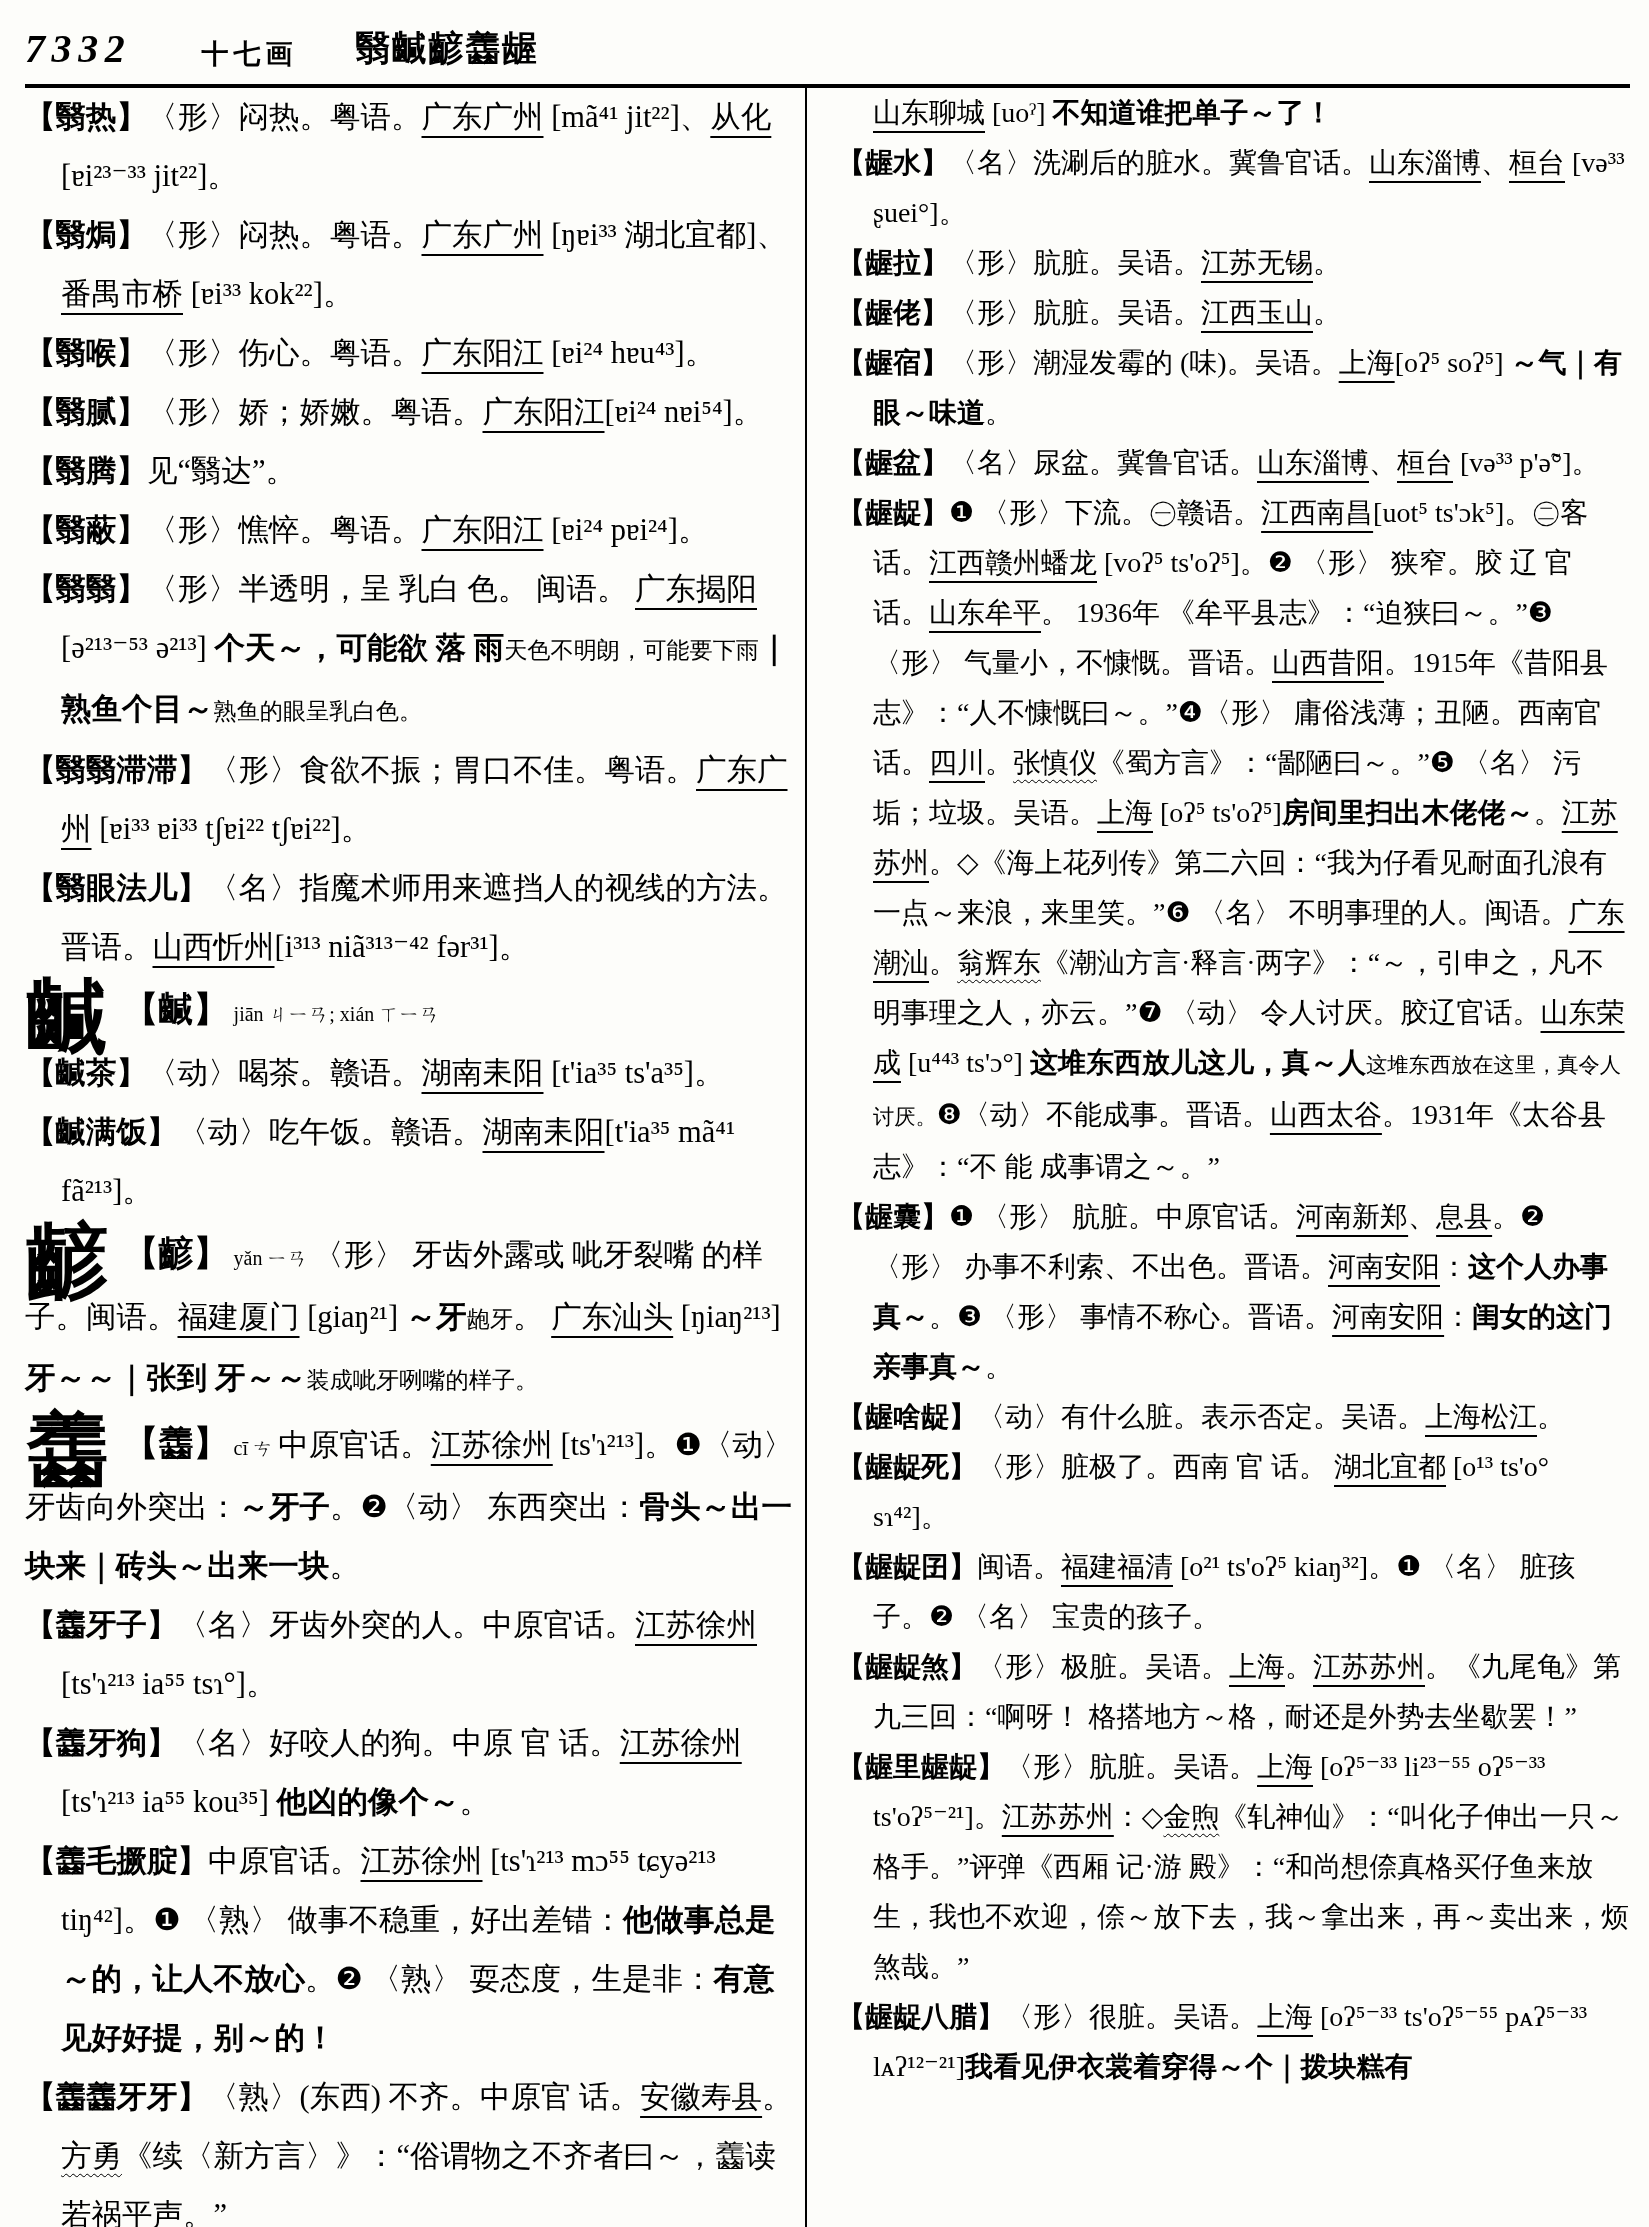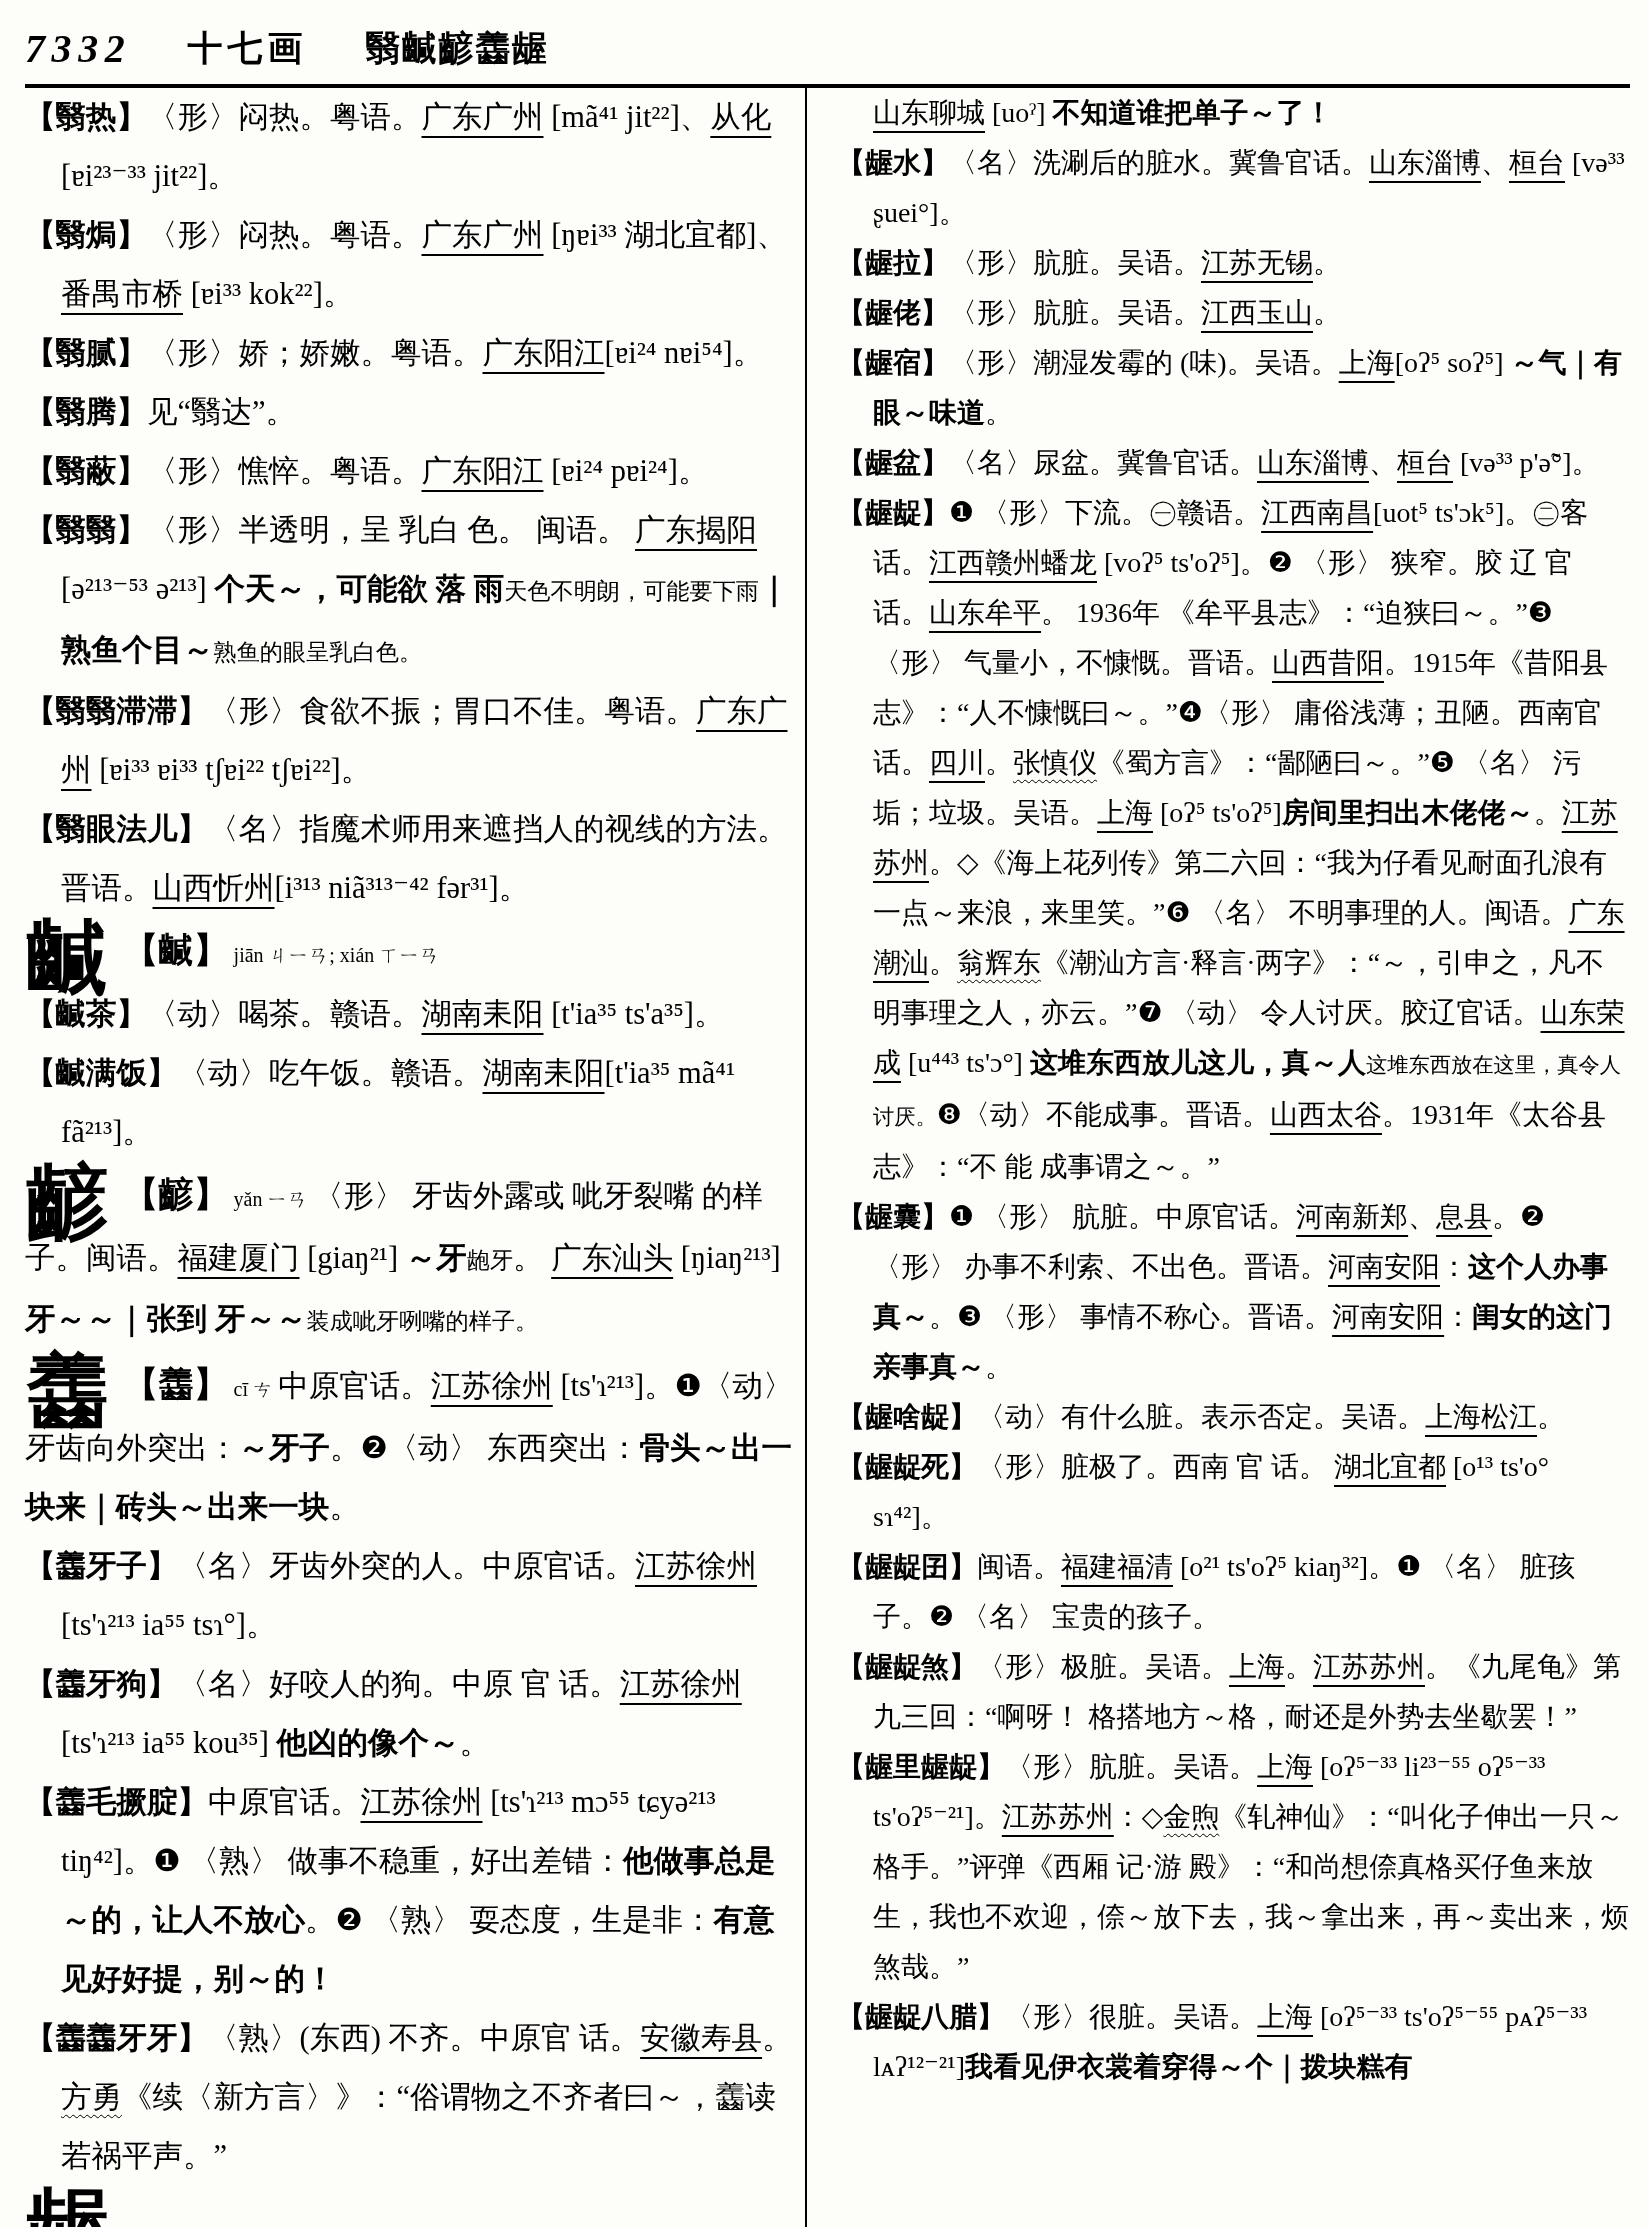--- a/index.html
+++ b/index.html
@@ -4,21 +4,21 @@
 <style>
   html,body{margin:0;padding:0;}
   body{
     width:1650px;height:2227px;overflow:hidden;
     background:#fdfdfa;color:#000;
     font-family:"Liberation Serif","DejaVu Serif","DejaVu Sans",serif;
   }
   .page{padding:13.2px 20px 0 25px;position:relative;}
   .hdr{display:flex;align-items:flex-end;height:59px;}
   .pagenum{font-size:40px;font-style:italic;font-weight:bold;letter-spacing:6.6px;margin-top:11px;}
-  .stroke{margin-left:56px;font-size:35px;font-weight:bold;letter-spacing:5px;}
+  .stroke{margin-left:70px;font-size:27px;font-weight:bold;letter-spacing:5px;}
   .chars{margin-left:58px;font-size:35px;font-weight:bold;letter-spacing:1.6px;}
   .rule{height:4.1px;background:#000;margin-top:11.5px;}
   .cols{display:flex;align-items:stretch;}
   .colL{width:780px;padding-right:11.5px;box-sizing:border-box;}
   .colR{flex:1;border-left:2.5px solid #000;padding-left:30px;min-height:2112px;box-sizing:border-box;}
   p.entry{margin:0;padding-left:36px;text-indent:-36px;}
   .colL p.entry{font-size:30.5px;line-height:59px;}
   .colR p.entry{font-size:28px;line-height:50px;}
   p.entry.cont{text-indent:0;}
   p.entry.big{padding-left:0;text-indent:0;margin-top:3.3px;}
@@ -38,20 +38,21 @@
   <div class="hdr">
     <span class="pagenum">7332</span>
     <span class="stroke">十七画</span>
     <span class="chars">翳䶢齴齹龌</span>
   </div>
   <div class="rule"></div>
   <div class="cols">
     <div class="colL" id="colL">
         <p class="entry"><span class="hw">【翳热】</span><span>〈形〉闷热。粤语。</span><span class="u">广东广州</span><span> [mã⁴¹ jit²²]、</span><span class="u">从化</span><span> [ɐi²³⁻³³ jit²²]。</span></p>
         <p class="entry"><span class="hw">【翳焗】</span><span>〈形〉闷热。粤语。</span><span class="u">广东广州</span><span> [ŋɐi³³ 湖北宜都]、</span><span class="u">番禺市桥</span><span> [ɐi³³ kok²²]。</span></p>
+        <p class="entry"><span class="hw">【翳喉】</span><span>〈形〉伤心。粤语。</span><span class="u">广东阳江</span><span> [ɐi²⁴ hɐu⁴³]。</span></p>
         <p class="entry"><span class="hw">【翳腻】</span><span>〈形〉娇；娇嫩。粤语。</span><span class="u">广东阳江</span><span>[ɐi²⁴ nɐi⁵⁴]。</span></p>
         <p class="entry"><span class="hw">【翳腾】</span><span>见“翳达”。</span></p>
         <p class="entry"><span class="hw">【翳蔽】</span><span>〈形〉憔悴。粤语。</span><span class="u">广东阳江</span><span> [ɐi²⁴ pɐi²⁴]。</span></p>
         <p class="entry"><span class="hw">【翳翳】</span><span>〈形〉半透明，呈 乳白 色。 闽语。 </span><span class="u">广东揭阳</span><span> [ə²¹³⁻⁵³ ə²¹³] </span><span class="b">个天～，可能欲 落 雨</span><span class="sm">天色不明朗，可能要下雨</span><span class="b">｜</span><span class="b">熟鱼个目～</span><span class="sm">熟鱼的眼呈乳白色。</span></p>
         <p class="entry"><span class="hw">【翳翳滞滞】</span><span>〈形〉食欲不振；胃口不佳。粤语。</span><span class="u">广东广州</span><span> [ɐi³³ ɐi³³ tʃɐi²² tʃɐi²²]。</span></p>
         <p class="entry"><span class="hw">【翳眼法儿】</span><span>〈名〉指魔术师用来遮挡人的视线的方法。晋语。</span><span class="u">山西忻州</span><span>[i³¹³ niã³¹³⁻⁴² fər³¹]。</span></p>
         <p class="entry big"><span class="bigchar">䶢</span><span class="br">【䶢】</span><span class="pron"> jiān ㄐㄧㄢ;  xián ㄒㄧㄢ </span></p>
         <p class="entry"><span class="hw">【䶢茶】</span><span>〈动〉喝茶。赣语。</span><span class="u">湖南耒阳</span><span> [t'ia³⁵ ts'a³⁵]。</span></p>
         <p class="entry"><span class="hw">【䶢满饭】</span><span>〈动〉吃午饭。赣语。</span><span class="u">湖南耒阳</span><span>[t'ia³⁵ mã⁴¹ fã²¹³]。</span></p>
         <p class="entry big"><span class="bigchar">齴</span><span class="br">【齴】</span><span class="pron"> yǎn ㄧㄢ </span><span>〈形〉 牙齿外露或 呲牙裂嘴 的样子。闽语。</span><span class="u">福建厦门</span><span> [giaŋ²¹] </span><span class="b">～牙</span><span class="sm">龅牙</span><span>。 </span><span class="u">广东汕头</span><span> [ŋiaŋ²¹³] </span><span class="b">牙～～｜张到 牙～～</span><span class="sm">装成呲牙咧嘴的样子。</span></p>

